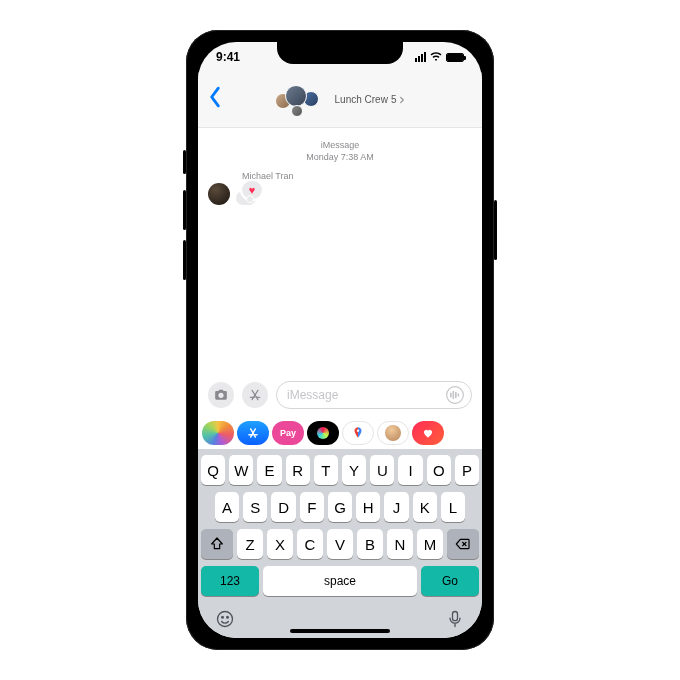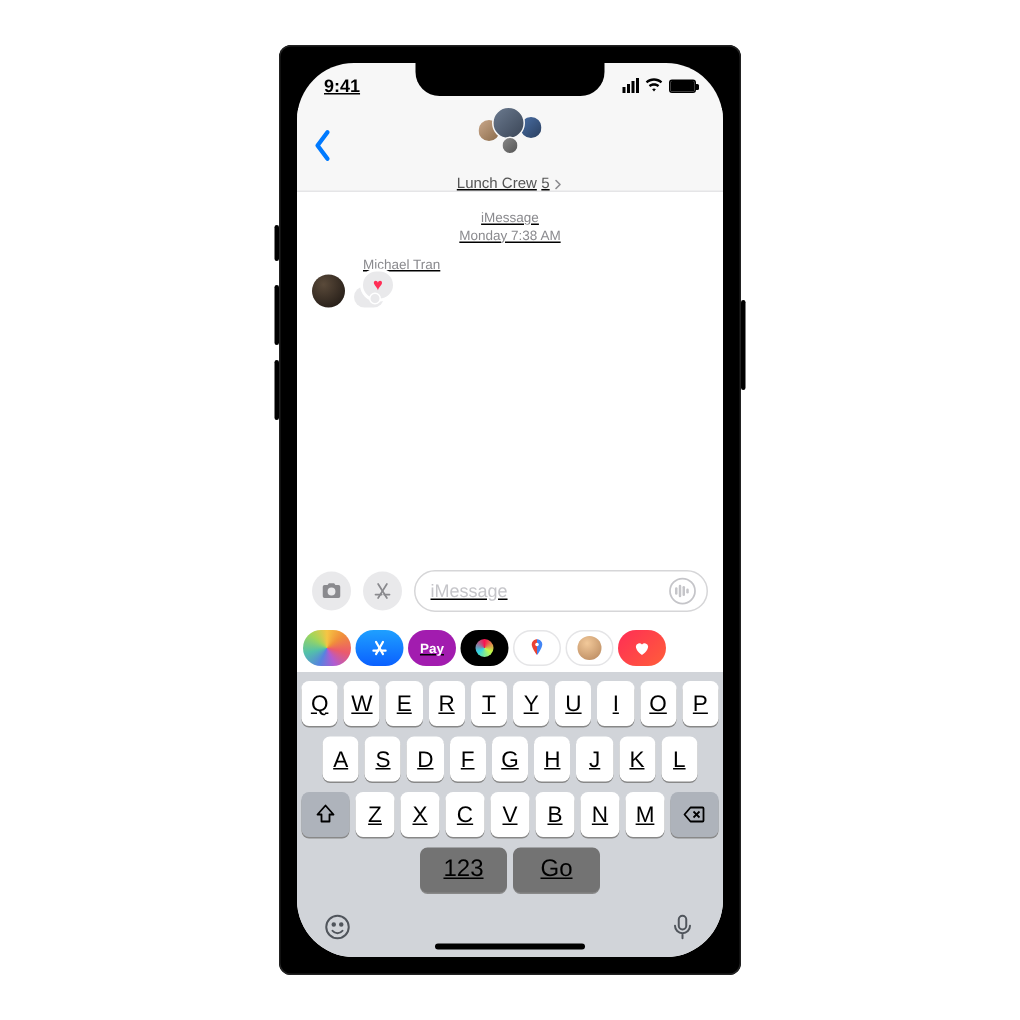--- a/index.html
+++ b/index.html
@@ -1,19 +1,19 @@
 <!DOCTYPE html>
 <html><head>
 <meta charset="utf-8">
 <style>
   * { box-sizing: border-box; margin: 0; padding: 0; font-family: -apple-system, "Helvetica Neue", Arial, sans-serif; -webkit-font-smoothing: antialiased; }
   body { width: 680px; height: 680px; background: #fff; display: flex; align-items: center; justify-content: center; }
 
   
-  .device { width: 308px; height: 620px; background: #000; border-radius: 8px; padding: 12px; position: relative; box-shadow: 0 0 0 1px #222 inset; text-decoration: underline; }
+  .device { width: 308px; height: 620px; background: #000; border-radius: 32px; padding: 12px; position: relative; box-shadow: 0 0 0 1px #222 inset; }
   .side-btn { position: absolute; background: #000; border-radius: 2px; }
   .sb-l1 { left: -3px; top: 120px; width: 3px; height: 24px; }
   .sb-l2 { left: -3px; top: 160px; width: 3px; height: 40px; }
   .sb-l3 { left: -3px; top: 210px; width: 3px; height: 40px; }
   .sb-r  { right: -3px; top: 170px; width: 3px; height: 60px; }
 
   .screen { width: 100%; height: 100%; background: #f7f7f7; border-radius: 38px; overflow: hidden; position: relative; display: flex; flex-direction: column; }
   .notch { position: absolute; top: 0; left: 50%; transform: translateX(-50%); width: 126px; height: 22px; background: #000; border-bottom-left-radius: 16px; border-bottom-right-radius: 16px; z-index: 50; }
 
   
@@ -24,21 +24,21 @@
   .sigbars span:nth-child(1){height:4px}.sigbars span:nth-child(2){height:6px}.sigbars span:nth-child(3){height:8px}.sigbars span:nth-child(4){height:10px}
   .wifi { width: 12px; height: 12px; }
   .batt { width: 18px; height: 9px; border: 1px solid #000; border-radius: 2px; position: relative; }
   .batt::after { content:""; position:absolute; right:-3px; top:2px; width:2px; height:4px; background:#000; border-radius:0 1px 1px 0;}
   .batt i { display:block; width:100%; height:100%; background:#000; border-radius:1px;}
 
   
   .nav { height: 56px; display:flex; align-items:center; justify-content:center; position:relative; border-bottom:1px solid #e5e5e7; background:#f7f7f7;}
   .back { position:absolute; left:10px; top:14px; color:#007aff; }
   .back svg{width:14px;height:22px}
-  .group-head{display:flex;flex-direction:column;align-items:center;gap:16px;}
+  .group-head{display:flex;align-items:center;gap:16px;}
   .group-avatars{position:relative;width:44px;height:30px;}
   .gav{position:absolute;border-radius:50%;border:1.5px solid #f7f7f7;}
   .gav1{width:22px;height:22px;left:10px;top:0;background:linear-gradient(135deg,#6b7a8f,#3a4556);z-index:4}
   .gav2{width:16px;height:16px;left:0;top:8px;background:linear-gradient(135deg,#c9a88a,#8a6a4a);z-index:3}
   .gav3{width:16px;height:16px;right:0;top:6px;background:linear-gradient(135deg,#4a6fa5,#2a3f5f);z-index:2}
   .gav4{width:12px;height:12px;left:16px;bottom:-2px;background:linear-gradient(135deg,#888,#555);z-index:5}
   .group-name{font-size:10px;color:#555;display:flex;align-items:center;gap:3px;}
   .group-name svg{width:6px;height:8px}
 
   
@@ -58,38 +58,38 @@
   .input-pill{flex:1;height:28px;border:1px solid #d6d6d8;border-radius:14px;display:flex;align-items:center;padding:0 6px 0 10px;background:#fff}
   .input-pill span{flex:1;font-size:12px;color:#c5c5c9}
   .dictate{width:20px;height:20px;border-radius:50%;display:flex;align-items:center;justify-content:center;color:#c5c5c9}
   .dictate svg{width:20px;height:20px}
 
   
   .appstrip{display:flex;gap:3px;padding:4px 4px;background:#fff;overflow:hidden}
   .appicon{width:32px;height:24px;border-radius:12px;flex-shrink:0;display:flex;align-items:center;justify-content:center;font-size:9px;font-weight:700;color:#fff;position:relative}
   .ai-photos{background:conic-gradient(#f6c544,#f08f3a,#ec5a6b,#b15bd1,#5682e0,#53c1a9,#a0d65b,#f6c544)}
   .ai-store{background:linear-gradient(180deg,#1fa0ff,#0a60ff)}
-  .ai-pay{background:#a21caf}
+  .ai-pay{background:#ec4899}
   .ai-fit{background:#000}
   .ai-fit::after{content:"";width:12px;height:12px;border-radius:50%;background:conic-gradient(#fa114f,#c3fc49,#32d5e6,#fa114f)}
   .ai-maps{background:#fff;border:1px solid #e5e5e7}
   .ai-memoji{background:#fff;border:1px solid #e5e5e7;display:flex;align-items:center;justify-content:center}
   .ai-heart{background:linear-gradient(135deg,#ff2d55,#ff5e3a)}
   .appicon svg{width:14px;height:14px}
   .memface{width:16px;height:16px;border-radius:50%;background:radial-gradient(circle at 40% 30%,#f2c99a,#b5845a)}
 
   
   .kbd{background:#d1d4d9;padding:6px 3px 3px;display:flex;flex-direction:column;gap:7px}
   .krow{display:flex;gap:4px;justify-content:center}
   .key{flex:1;height:30px;background:#fff;border-radius:5px;box-shadow:0 1px 0 #888;display:flex;align-items:center;justify-content:center;font-size:15px;color:#000;min-width:0}
   .krow2{padding:0 14px}
   .key-mod{background:#aeb3bb;font-size:12px}
   .key-shift,.key-del{flex:0 0 32px}
   .key-shift svg,.key-del svg{width:16px;height:16px}
-  .krow4 .key-123,.krow4 .key-go{flex:0 0 58px;background:#737373;font-size:16px}
+  .krow4 .key-123,.krow4 .key-go{flex:0 0 58px;background:#14b8a6;font-size:12px}
   .krow4 .key-space{flex:1;font-size:12px}
   .kbd-bottom{display:flex;justify-content:space-between;align-items:center;padding:6px 14px 2px;color:#50555c}
   .kbd-bottom svg{width:20px;height:20px}
 
   .home-ind{position:absolute;bottom:5px;left:50%;transform:translateX(-50%);width:100px;height:4px;background:#000;border-radius:3px;z-index:60}
 </style>
 </head>
 <body>
 
 <div class="device">
@@ -252,20 +252,21 @@
         <div class="key key-mod key-del">
           <svg viewBox="0 0 24 24" fill="none" stroke="#000" stroke-width="1.8" stroke-linejoin="round">
               <path d="M8 5h12a1 1 0 011 1v12a1 1 0 01-1 1H8l-6-7 6-7z"></path>
               <line x1="11" y1="9" x2="17" y2="15"></line>
               <line x1="17" y1="9" x2="11" y2="15"></line>
             </svg>
         </div>
       </div>
       <div class="krow krow4">
         <div class="key key-123">123</div>
+        <div class="key key-space">space</div>
         <div class="key key-go">Go</div>
       </div>
       <div class="kbd-bottom">
         <div>
           <svg viewBox="0 0 24 24" fill="none" stroke="#50555c" stroke-width="1.6">
               <circle cx="12" cy="12" r="9"></circle>
               <circle cx="9" cy="10" r="1" fill="#50555c"></circle>
               <circle cx="15" cy="10" r="1" fill="#50555c"></circle>
               <path d="M8 15c1 1.3 2.5 2 4 2s3-.7 4-2" stroke-linecap="round"></path>
             </svg>

